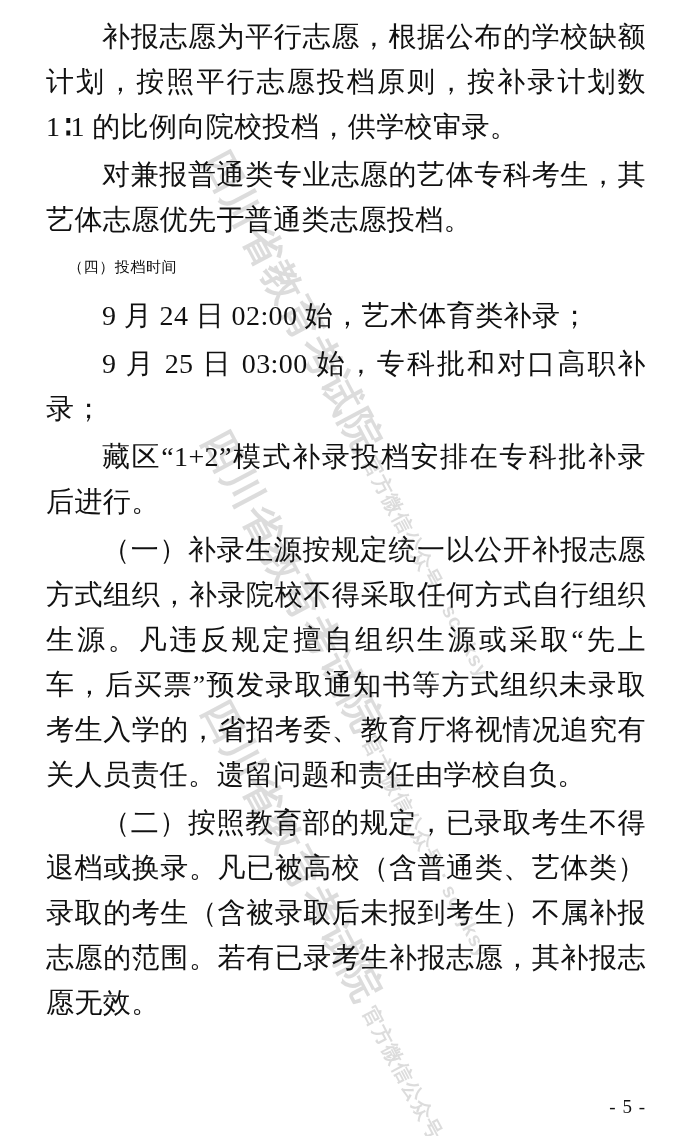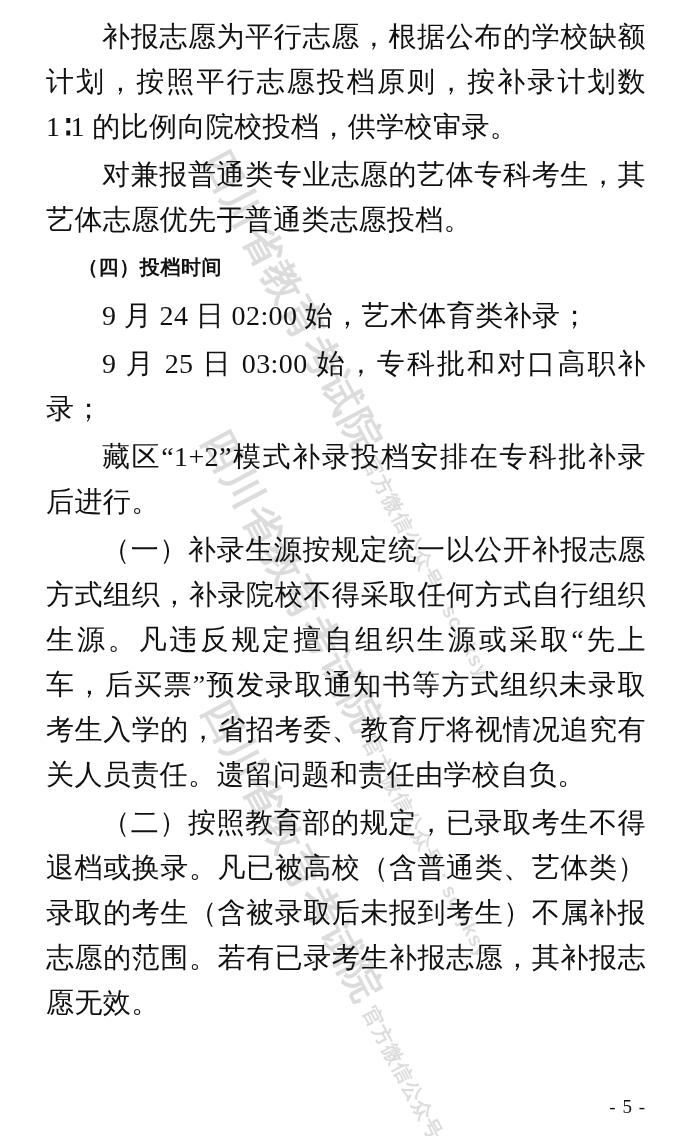--- a/index.html
+++ b/index.html
@@ -31,23 +31,23 @@
     margin: 0 0 3px 8px;
     font-size: 28px;
     line-height: 45px;
     text-align: justify;
     text-justify: inter-ideograph;
     letter-spacing: 0.4px;
     text-indent: 2em;
   }
   h3.heading {
     margin: 0 0 3px 0;
-    font-size: 20px;
+    font-size: 15px;
     line-height: 45px;
-    font-weight: bold;
+    font-weight: normal;
     text-indent: 2em;
     letter-spacing: 0.6px;
   }
   .watermark-layer {
     position: absolute;
     inset: 0;
     z-index: 1;
     pointer-events: none;
     overflow: hidden;
   }

